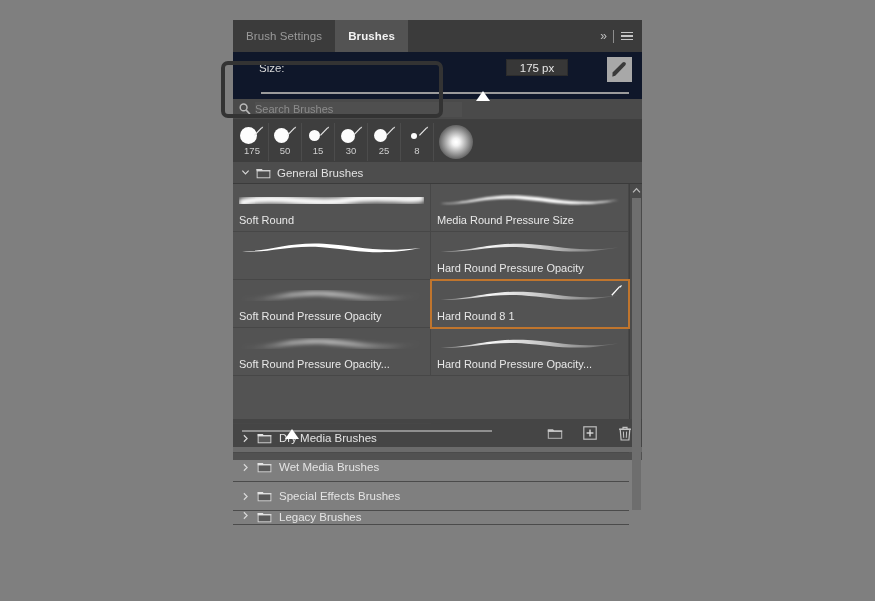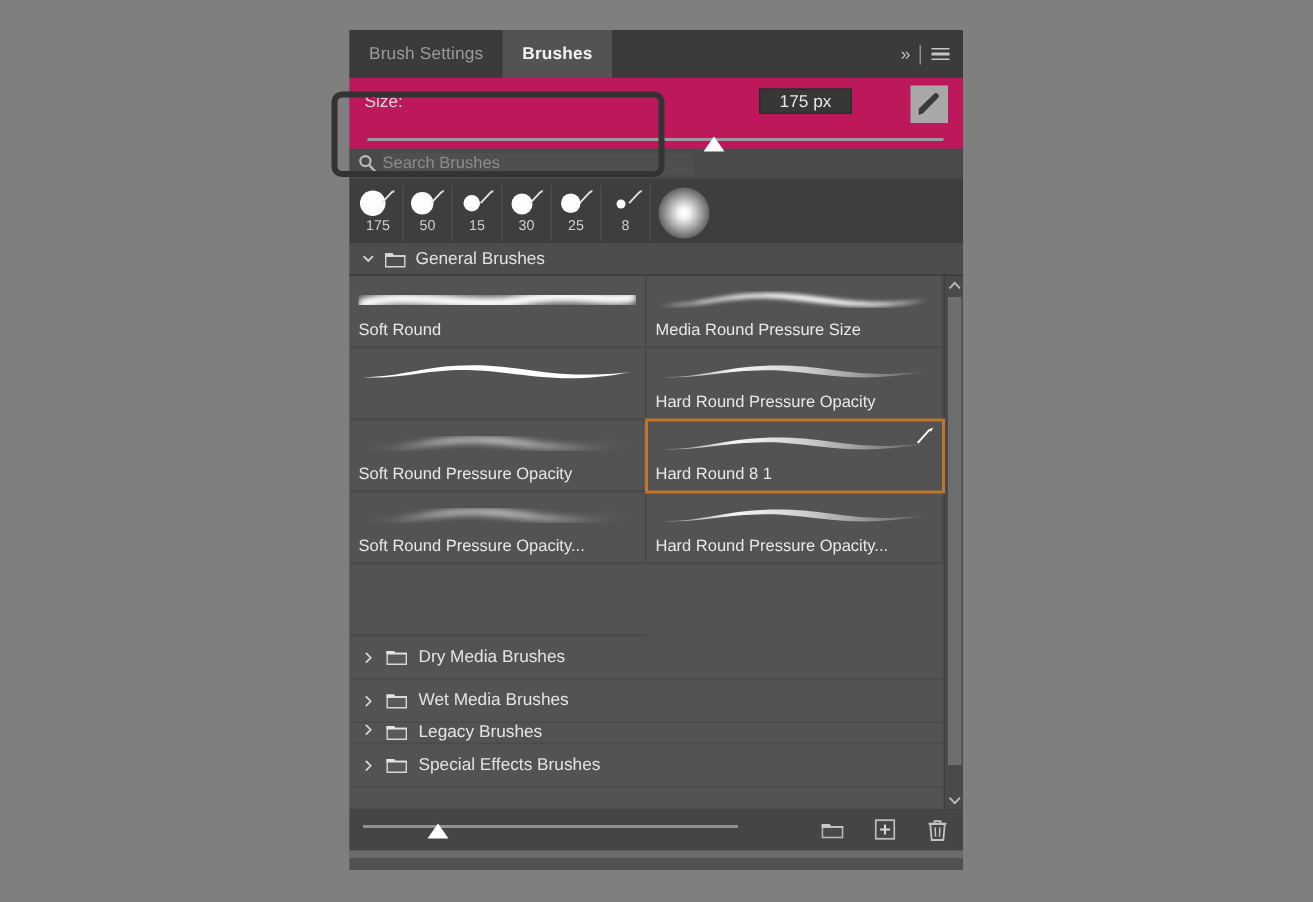--- a/index.html
+++ b/index.html
@@ -7,21 +7,21 @@
     width: 875px; height: 601px;
     background: #7f7f7f;
     font-family: "Liberation Sans", sans-serif;
     overflow: hidden;
   }
   #stage { position: relative; width: 875px; height: 601px; }
 
   
   .panel {
     position: absolute; left: 233px; top: 20px;
-    width: 409px; height: 560px;
+    width: 409px; height: 440px;
     background: #535353;
     display: flex; flex-direction: column;
   }
 
   
   .tabbar {
     height: 32px; background: #3b3b3b;
     display: flex; align-items: stretch; position: relative;
     flex: none;
   }
@@ -36,22 +36,22 @@
     gap: 7px; padding-right: 9px;
   }
   .chev2 { color: #c0c0c0; font-size: 12px; letter-spacing: -1px; }
   .vdiv { width: 1px; height: 13px; background: #8d8d8d; }
   .burger { display: flex; flex-direction: column; gap: 2px; }
   .burger i { display: block; width: 12px; height: 1.6px; background: #c6c6c6; }
 
   
   .sizebox {
     position: relative; flex: none;
-    height: 47px; background: #be185d;
-    padding: 7px 10px 0 10px;
+    height: 47px; background: #0f172a;
+    padding: 7px 10px 0 26px;
   }
   .sizerow { display: flex; align-items: center; height: 17px; }
   .sizelabel { font-size: 11.5px; color: #d6d6d6; }
   .sizefield {
     margin-left: auto; margin-right: 64px;
     width: 62px; height: 17px; background: #373737;
     border: 1px solid #2c2c2c;
     color: #e6e6e6; font-size: 11.5px;
     display: flex; align-items: center; justify-content: center;
   }
@@ -446,41 +446,41 @@
               <svg class="caret" viewBox="0 0 10 10">
                 <path d="M3.2 1.4 L6.8 5 L3.2 8.6" fill="none" stroke="#d8d8d8" stroke-width="1.3"></path>
               </svg>
               <svg class="folder" viewBox="0 0 16 13">
                 <path d="M0.6 2.2 H6 L7 3.4 H15.4 V12.2 H0.6 Z" fill="#d7d7d7"></path>
                 <rect x="1.6" y="4.6" width="12.8" height="6.6" fill="#5a5a5a"></rect>
                 <path d="M0.6 2.2 H6 L7 3.4 H15.4 V4.6 H0.6 Z" fill="#e4e4e4"></path>
               </svg>
               <span class="fname">Wet Media Brushes</span>
             </div>
-            <div class="folderrow clipped">
+            <div class="folderrow">
               <svg class="caret" viewBox="0 0 10 10">
                 <path d="M3.2 1.4 L6.8 5 L3.2 8.6" fill="none" stroke="#d8d8d8" stroke-width="1.3"></path>
               </svg>
               <svg class="folder" viewBox="0 0 16 13">
                 <path d="M0.6 2.2 H6 L7 3.4 H15.4 V12.2 H0.6 Z" fill="#d7d7d7"></path>
                 <rect x="1.6" y="4.6" width="12.8" height="6.6" fill="#5a5a5a"></rect>
                 <path d="M0.6 2.2 H6 L7 3.4 H15.4 V4.6 H0.6 Z" fill="#e4e4e4"></path>
               </svg>
-              <span class="fname">Legacy Brushes</span>
-            </div>
-            <div class="folderrow">
+              <span class="fname">Special Effects Brushes</span>
+            </div>
+            <div class="folderrow clipped">
               <svg class="caret" viewBox="0 0 10 10">
                 <path d="M3.2 1.4 L6.8 5 L3.2 8.6" fill="none" stroke="#d8d8d8" stroke-width="1.3"></path>
               </svg>
               <svg class="folder" viewBox="0 0 16 13">
                 <path d="M0.6 2.2 H6 L7 3.4 H15.4 V12.2 H0.6 Z" fill="#d7d7d7"></path>
                 <rect x="1.6" y="4.6" width="12.8" height="6.6" fill="#5a5a5a"></rect>
                 <path d="M0.6 2.2 H6 L7 3.4 H15.4 V4.6 H0.6 Z" fill="#e4e4e4"></path>
               </svg>
-              <span class="fname">Special Effects Brushes</span>
+              <span class="fname">Legacy Brushes</span>
             </div>
           </div>
       </div>
       <div class="vscroll">
         <div class="vsbtn">
           <svg width="9" height="7" viewBox="0 0 9 7">
               <path d="M1 5.3 L4.5 1.6 L8 5.3" fill="none" stroke="#bdbdbd" stroke-width="1.2"></path>
             </svg>
         </div>
         <div class="vstrack">

